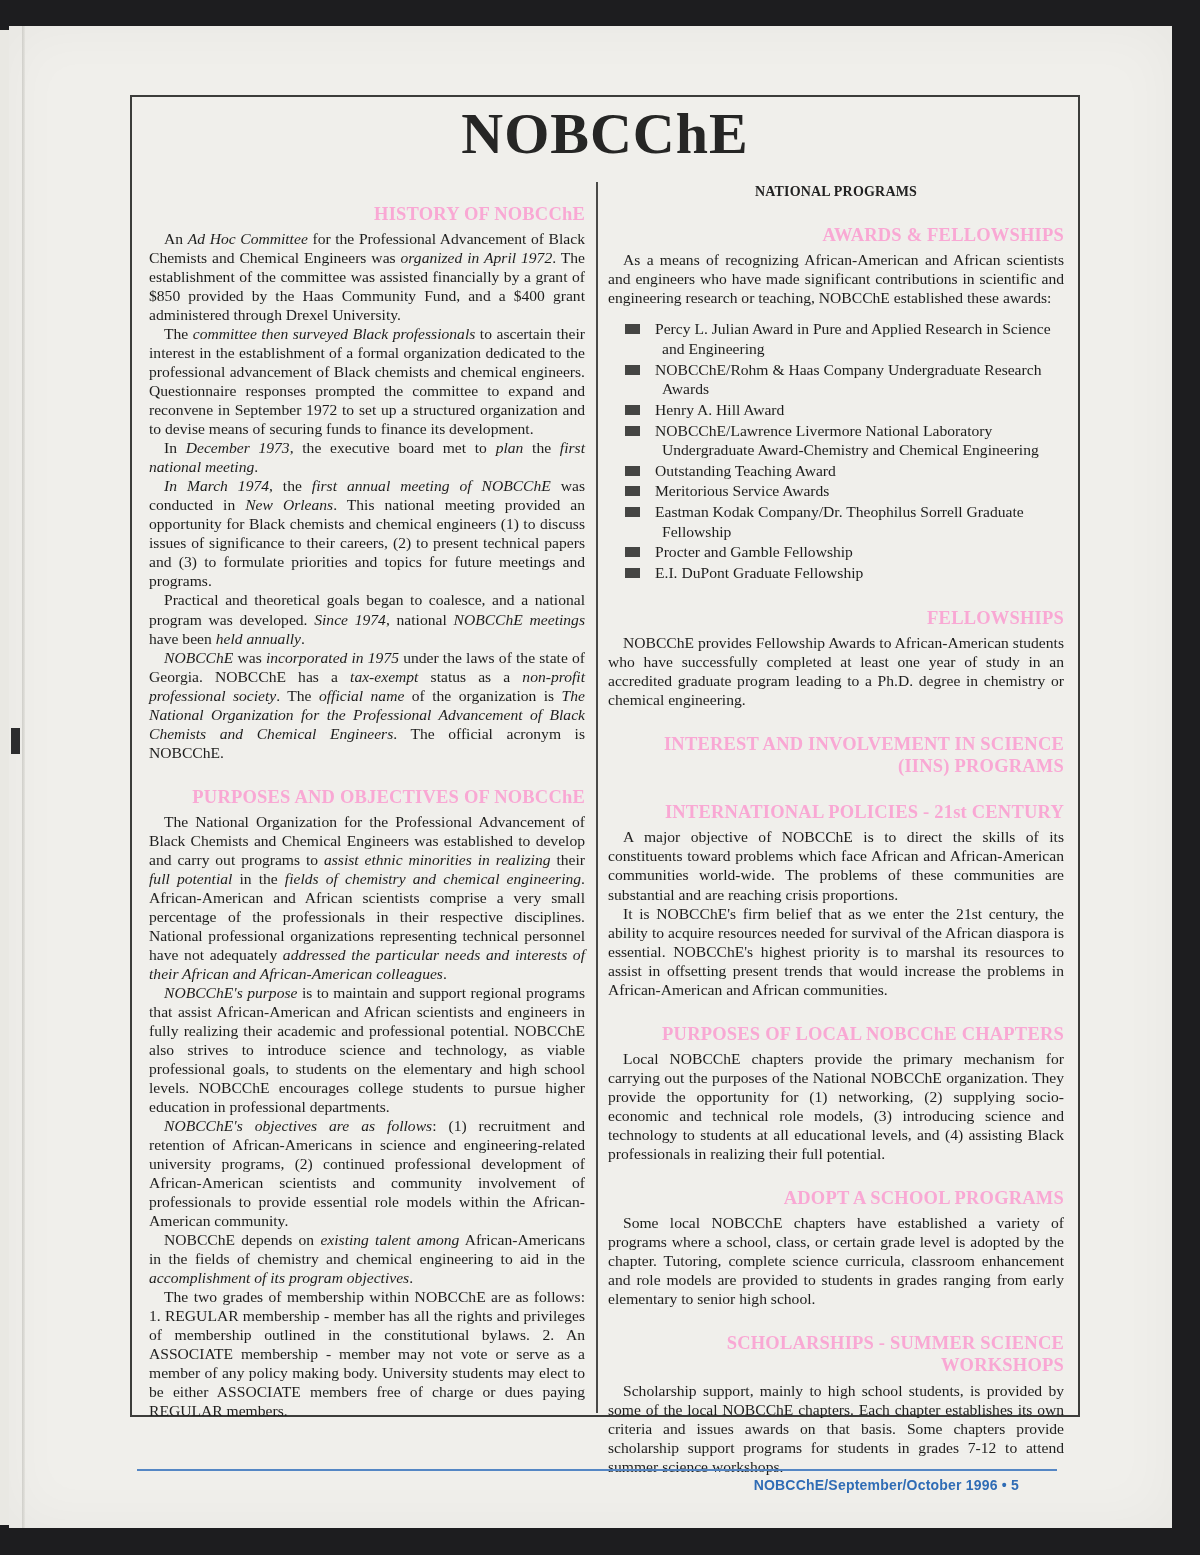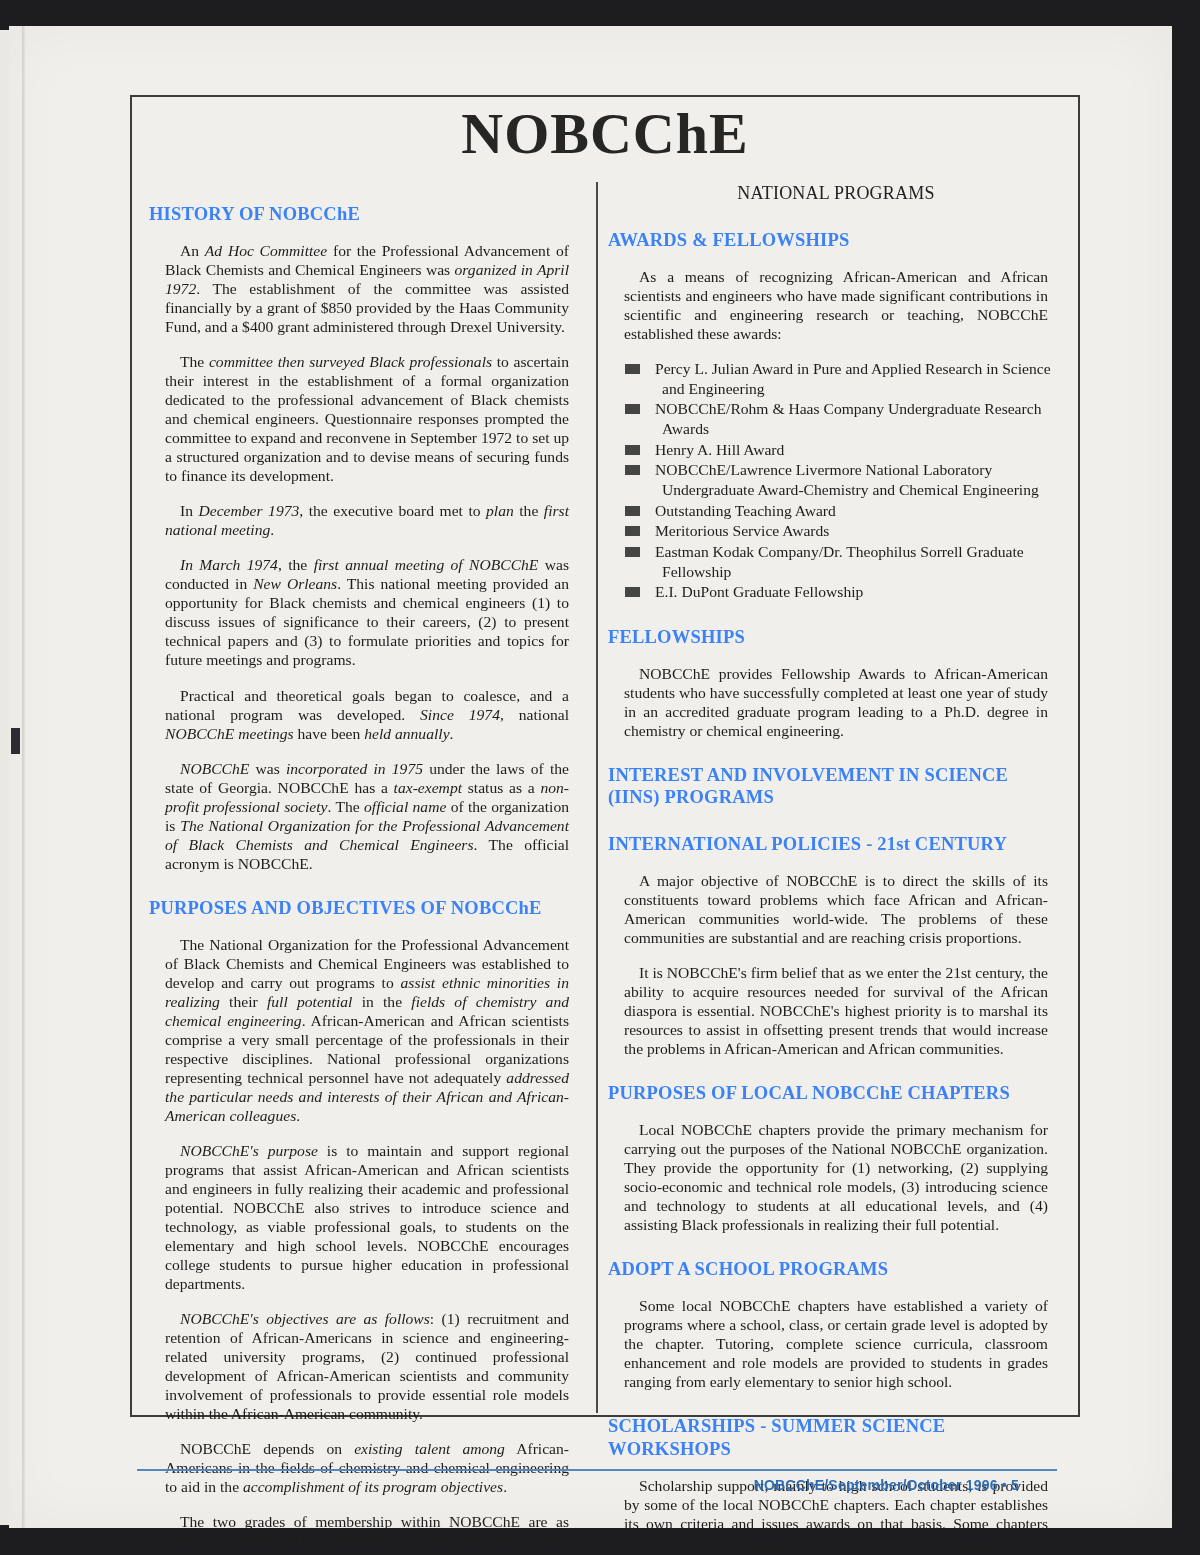--- a/index.html
+++ b/index.html
@@ -42,30 +42,30 @@
   }
   .col{
     position:absolute;
     font-size:15.6px;line-height:1.22;color:#1d1d1c;
     text-align:justify;
   }
   .col-left{left:149px;top:203px;width:436px;}
   .col-right{left:608px;top:183px;width:456px;}
   .col h3{
     font-size:18.5px;line-height:1.2;font-weight:bold;
-    text-align:left;color:#3b82f6;
+    text-align:right;color:#f9a8d4;
     margin:24px 0 4px;letter-spacing:0.2px;
   }
   .col-left .section:first-child h3{margin-top:0;}
   .col-right .column-heading{
-    font-size:18px;font-weight:normal;text-align:center;
+    font-size:14px;font-weight:bold;text-align:center;
     margin:0 0 2px;color:#222;letter-spacing:0.2px;
   }
   .col-right .section:first-child h3{margin-top:19px;}
-  .col p{margin:16px;text-indent:15px;}
+  .col p{margin:0;text-indent:15px;}
   .award-list{
     list-style:none;margin:12px 0 4px;padding:0 0 0 10px;
     text-align:left;
   }
   .award-list li{
     position:relative;padding-left:44px;text-indent:-7px;
     margin:0 0 1px;line-height:1.26;
   }
   .award-list li::before{
     content:"";position:absolute;left:7px;top:5px;
@@ -128,20 +128,21 @@
     <h3>AWARDS &amp; FELLOWSHIPS</h3>
     <p>As a means of recognizing African-American and African scientists and engineers who have made significant contributions in scientific and engineering research or teaching, NOBCChE established these awards:</p>
     <ul class="award-list">
       <li>Percy L. Julian Award in Pure and Applied Research in Science and Engineering</li>
       <li>NOBCChE/Rohm &amp; Haas Company Undergraduate Research Awards</li>
       <li>Henry A. Hill Award</li>
       <li>NOBCChE/Lawrence Livermore National Laboratory Undergraduate Award-Chemistry and Chemical Engineering</li>
       <li>Outstanding Teaching Award</li>
       <li>Meritorious Service Awards</li>
       <li>Eastman Kodak Company/Dr. Theophilus Sorrell Graduate Fellowship</li>
+      <li>Procter and Gamble Fellowship</li>
       <li>E.I. DuPont Graduate Fellowship</li>
     </ul>
   </div>
 
   <div class="section">
     <h3>FELLOWSHIPS</h3>
     <p>NOBCChE provides Fellowship Awards to African-American students who have successfully completed at least one year of study in an accredited graduate program leading to a Ph.D. degree in chemistry or chemical engineering.</p>
   </div>
 
   <div class="section">

